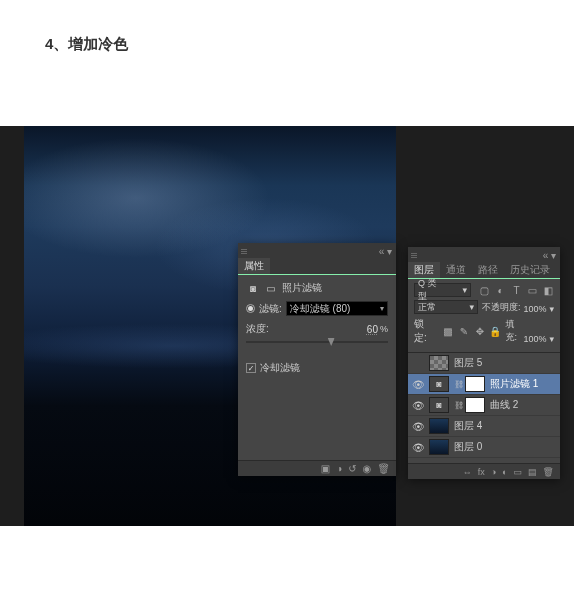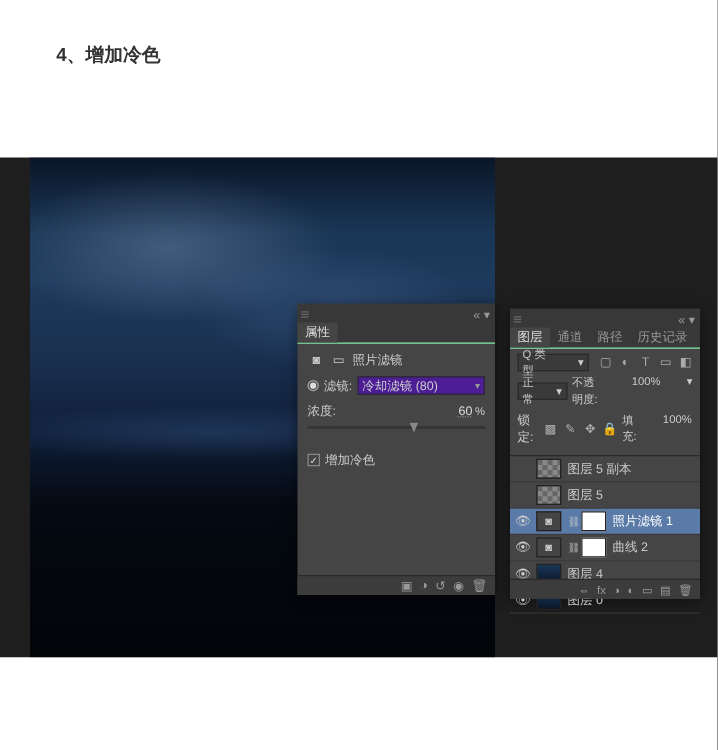--- a/index.html
+++ b/index.html
@@ -18,36 +18,36 @@
   .panel-header { display: flex; align-items: center; height: 17px; background: #383838; }
   .panel-drag { width: 12px; display:flex; flex-direction:column; gap:1px; padding:4px 3px; }
   .panel-drag i { height:1px; background:#666; }
   .panel-menu { margin-left: auto; padding: 0 4px; color:#999; font-size:10px; display:flex; gap:4px;}
   .panel-tabs { display:flex; padding: 0; background:#383838; border-bottom:1px solid #86efac; height:15px; align-items:flex-end;}
   .tab { padding: 1px 6px; font-size:10px; color:#999; cursor:pointer; }
   .tab.active { background:#454545; color:#ddd; }
   .props-body { padding: 6px 8px; font-size:10px; color:#ccc; }
   .props-row { display:flex; align-items:center; margin-bottom: 6px; gap:4px; }
   .icon-box { width:14px; height:12px; display:inline-flex; align-items:center; justify-content:center; }
-  .select { flex:1; height:15px; background:#4c1d95; border:1px solid #2a2a2a; font-size:10px; color:#ccc; padding:0 3px; display:flex; align-items:center; justify-content:space-between; }
+  .select { flex:1; height:15px; background:#000000; border:1px solid #2a2a2a; font-size:10px; color:#ccc; padding:0 3px; display:flex; align-items:center; justify-content:space-between; }
   .select .chev { font-size:8px; color:#999; }
   .radio { width:9px; height:9px; border-radius:50%; border:1px solid #aaa; display:inline-block; position:relative; }
   .radio.checked::after { content:""; position:absolute; inset:1px; border-radius:50%; background:#ddd; }
   .swatch { width:20px; height:14px; background:#1e56d8; border:1px solid #222; }
   .slider-row { margin: 4px 0 18px; }
   .slider-label-row { display:flex; align-items:center; font-size:10px; }
   .slider-val { margin-left:auto; color:#ddd; padding:0 2px; min-width:28px; text-align:right; text-decoration:underline dotted #888; }
   .slider-track { height:2px; background:#333; margin:5px 0 3px; position:relative; }
   .slider-thumb { position:absolute; top:-3px; width:7px; height:8px; background:#888; left:60%; transform:translateX(-50%); clip-path: polygon(0 0, 100% 0, 50% 100%); }
   .checkbox { width:10px; height:10px; border:1px solid #888; display:inline-flex; align-items:center; justify-content:center; font-size:8px; color:#ddd; }
   .panel-footer { position:absolute; bottom:0; left:0; right:0; height:16px; background:#3c3c3c; border-top:1px solid #2a2a2a; display:flex; align-items:center; justify-content:flex-end; gap:6px; padding:0 6px; font-size:10px; color:#999; }
   .layers-controls { padding: 4px 6px; font-size:10px; color:#ccc; border-bottom:1px solid #2a2a2a; }
   .lc-row { display:flex; align-items:center; gap:4px; margin-bottom:3px; }
   .mini-select { height:14px; background:#3a3a3a; border:1px solid #2a2a2a; font-size:9px; padding:0 3px; display:flex; align-items:center; gap:18px; }
-  .lc-right { margin-left:auto; display:flex; align-items:flex-start; gap:21px; font-size:9px; }
+  .lc-right { margin-left:auto; display:flex; align-items:flex-end; gap:3px; font-size:9px; }
   .icon-strip { display:flex; gap:5px; margin-left:4px; }
   .icon-strip span { width:11px; height:11px; display:inline-flex; align-items:center; justify-content:center; font-size:10px; color:#aaa; }
   .layer-list { overflow:hidden; }
   .layer-row { display:flex; align-items:center; height:21px; padding:0 4px; border-bottom:1px solid #3a3a3a; gap:5px; font-size:10px; }
   .layer-row.active { background:#5a7aa8; color:#fff; }
   .eye { width:12px; text-align:center; font-size:10px; color:#ccc; }
   .thumb { width:20px; height:16px; background:#555; border:1px solid #222; display:inline-block; }
   .thumb.checker { background: repeating-conic-gradient(#888 0 25%, #666 0 50%) 0 0/8px 8px; }
   .thumb.mask { background:#fff; }
   .thumb.img { background: linear-gradient(#1a3656, #0a1628); }
@@ -97,21 +97,21 @@
           <span>浓度:</span>
           <span class="slider-val">60</span>
           <span class="pct">%</span>
         </div>
         <div class="slider-track">
             <div class="slider-thumb"></div>
           </div>
       </div>
       <div class="props-row" style="margin-top:10px;">
         <span class="checkbox">✓</span>
-        <span>增加冷色</span>
+        <span>冷却滤镜</span>
       </div>
     </div>
     <div class="panel-footer">
       <span>▣</span>
       <span>◑</span>
       <span>↺</span>
       <span>◉</span>
       <span>🗑</span>
     </div>
   </div>
@@ -165,25 +165,20 @@
           <span>🔒</span>
         </div>
         <div class="lc-right">
             <span>填充:</span>
             <span>100%</span>
             <span>▾</span>
           </div>
       </div>
     </div>
     <div class="layer-list" id="layer-list">
-        <div class="layer-row">
-          <span class="eye"></span>
-          <span class="thumb checker"></span>
-          <span>图层 5 副本</span>
-        </div>
         <div class="layer-row">
           <span class="eye"></span>
           <span class="thumb checker"></span>
           <span>图层 5</span>
         </div>
         <div class="layer-row active">
           <span class="eye">👁</span>
           <span class="thumb adj">◙</span>
           <span class="link-icon">⛓</span>
           <span class="thumb mask"></span>

